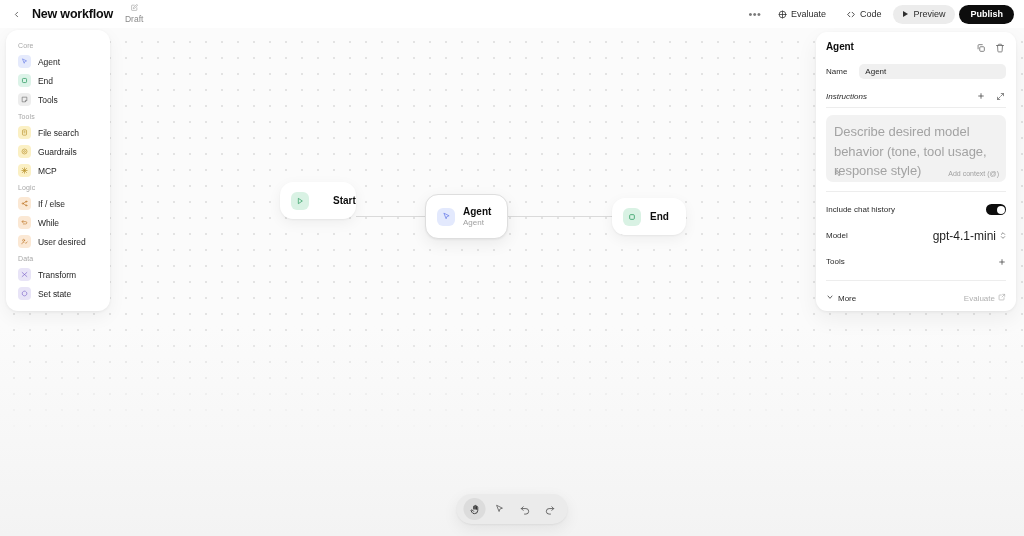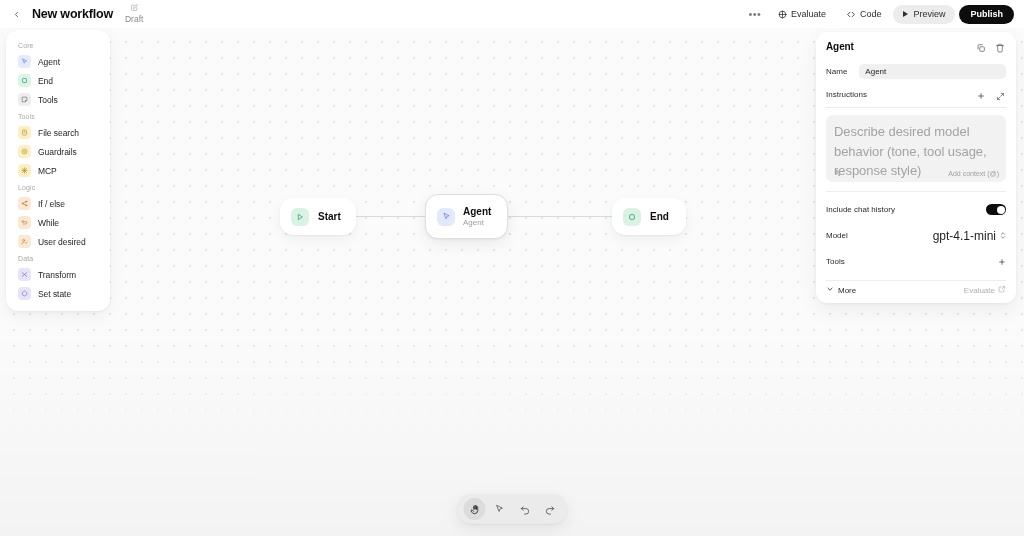--- a/index.html
+++ b/index.html
@@ -127,21 +127,21 @@
   }
   .node-ico {
     width: 18px; height: 18px; border-radius: 6px;
     display: flex; align-items: center; justify-content: center;
     flex: 0 0 auto;
   }
   .node-ico svg { display: block; }
   .node-title { font-size: 10px; font-weight: 600; color: #0d0d0d; white-space: nowrap; }
   .node-sub { font-size: 8px; color: #a0a0a0; margin-top: 1px; white-space: nowrap; }
 
-  #node-start { left: 280px; top: 198px; width: 76px; height: 37px; padding: 0 11px; gap: 9px; }
+  #node-start { left: 280px; top: 182px; width: 76px; height: 37px; padding: 0 11px; gap: 24px; }
   #node-agent {
     left: 425px; top: 194px; width: 83px; height: 45px;
     padding: 0 11px; gap: 8px;
     border: 1.2px solid #dedede;
     box-shadow: 0 1px 2px rgba(0,0,0,0.05), 0 5px 16px rgba(0,0,0,0.07);
   }
   #node-end { left: 612px; top: 198px; width: 74px; height: 37px; padding: 0 11px; gap: 9px; }
 
   .edge {
     position: absolute; height: 1px; background: #dadada; z-index: 5;
@@ -181,23 +181,24 @@
 
   .name-field {
     flex: 1 1 auto; margin-left: 12px;
     background: #f0f0f0; border-radius: 5px;
     height: 15px; display: flex; align-items: center;
     padding: 0 6px; font-size: 8px; color: #1f1f1f;
     cursor: text;
   }
 
   .instr-head {
-    display: flex; align-items: flex-start;
+    display: flex; align-items: center;
     margin-top: 10px; padding-bottom: 5px;
     border-bottom: 1px solid #ededed;
+    font-style: italic;
   }
   .instr-label { font-size: 8px; color: #2b2b2b; }
   .instr-actions { margin-left: auto; display: flex; align-items: center; gap: 9px; color: #6e6e6e; }
 
   .textarea-box {
     margin-top: 7px;
     background: #f2f2f2; border-radius: 7px;
     height: 67px; padding: 7px 8px;
     position: relative; cursor: text;
   }
@@ -223,21 +224,21 @@
   .toggle .knob {
     position: absolute; top: 1.5px; right: 1.5px;
     width: 8px; height: 8px; border-radius: 50%; background: #ffffff;
   }
 
   .chev-updown { display: flex; flex-direction: column; gap: 1px; color: #8a8a8a; }
   .plus-btn { color: #4a4a4a; cursor: pointer; display: flex; font-size: 10px; line-height: 1; }
 
   .panel-foot {
     display: flex; align-items: center;
-    margin-top: 10px; padding-top: 4px;
+    margin-top: 10px; padding-top: 12px;
     border-top: 1px solid #ededed;
   }
   .more-btn {
     display: flex; align-items: center; gap: 4px;
     font-size: 8px; color: #2b2b2b; cursor: pointer;
   }
   .eval-link {
     margin-left: auto; display: flex; align-items: center; gap: 3px;
     font-size: 8px; color: #b0b0b0; cursor: pointer;
   }

